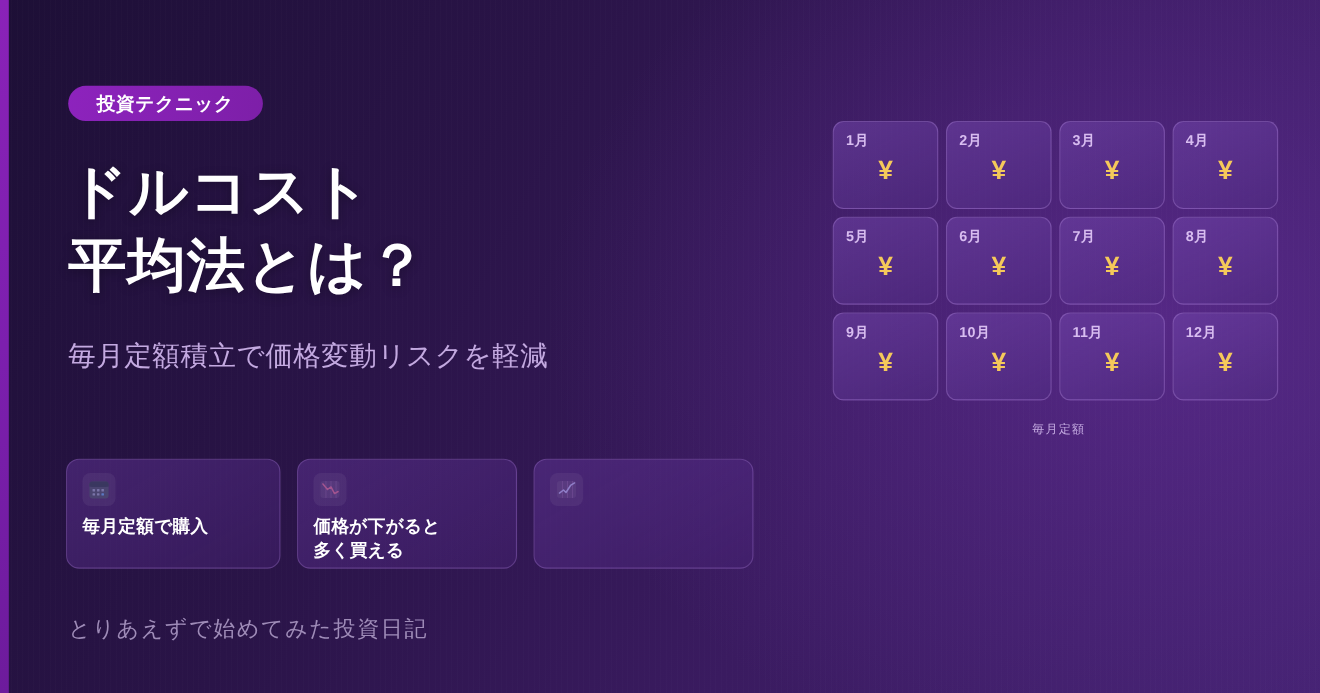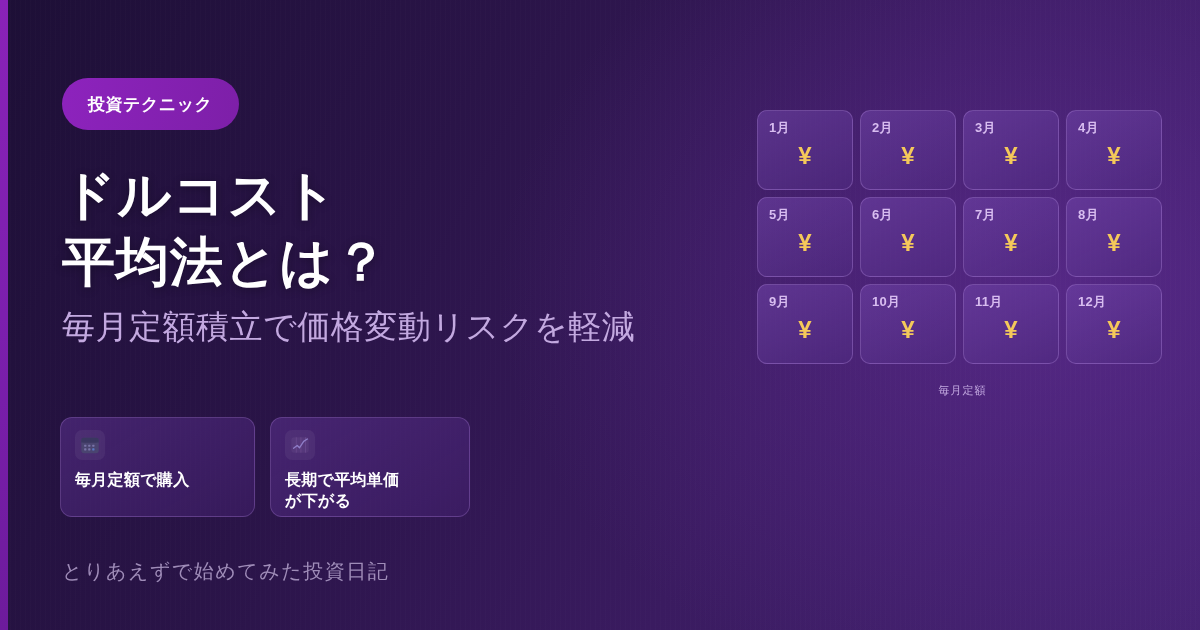--- a/index.html
+++ b/index.html
@@ -39,44 +39,44 @@
 
   
   #left-col{
     position:absolute; left:62px; top:78px;
     width:640px;
     z-index:3;
   }
 
   #badge{
     display:inline-flex; align-items:center; justify-content:center;
-    height:52px; padding:0 26px;
+    height:32px; padding:0 26px;
     border-radius:999px;
     background:linear-gradient(100deg,#8d23bd 0%,#7d1fa8 100%);
     color:#ffffff;
     font-size:17px; font-weight:bold;
     letter-spacing:0.5px;
     line-height:1;
   }
 
   #headline{
     margin-top:32px;
     color:#ffffff;
     font-size:53px;
     font-weight:bold;
     line-height:1.26;
     letter-spacing:1px;
     text-shadow:0 2px 10px rgba(0,0,0,0.3);
     white-space:pre-line;
   }
 
   #subtitle{
-    margin-top:10px;
+    margin-top:32px;
     color:#c3a9e0;
-    font-size:33px;
+    font-size:25px;
     font-weight:normal;
     letter-spacing:0.5px;
     line-height:1.3;
   }
 
   
   #feature-cards{
     position:absolute; left:60px; top:370px;
     display:flex; gap:15px;
     z-index:3;
@@ -192,35 +192,48 @@
             <rect x="14.4" y="11.6" width="2.5" height="2.3" rx="0.5"></rect>
             <rect x="5.6" y="15.6" width="2.5" height="2.3" rx="0.5"></rect>
             <rect x="10.0" y="15.6" width="2.5" height="2.3" rx="0.5"></rect>
           </g>
           <rect x="14.4" y="15.6" width="2.5" height="2.3" rx="0.5" fill="#5b78c4"></rect>
         </svg>
       </div>
       <div class="feature-label">毎月定額で購入</div>
     </div>
 
+    <div class="feature-card wide">
+      <div class="feature-icon">
+        <svg width="22" height="22" viewBox="0 0 24 24" aria-hidden="true">
+          <rect x="2.5" y="3.5" width="19" height="17" rx="3" fill="rgba(255,255,255,0.05)"></rect>
+          <g stroke="rgba(168,120,200,0.30)" stroke-width="0.7">
+            <line x1="8" y1="3.5" x2="8" y2="20.5"></line>
+            <line x1="13" y1="3.5" x2="13" y2="20.5"></line>
+            <line x1="18" y1="3.5" x2="18" y2="20.5"></line>
+          </g>
+          <polyline points="5,6.5 9.5,12 13,9.5 16.5,16 20,14" fill="none" stroke="#a3548f" stroke-width="1.5" stroke-linecap="round" stroke-linejoin="round"></polyline>
+        </svg>
+      </div>
+      <div class="feature-label">価格が下がると
+多く買える</div>
+    </div>
 
     <div class="feature-card wide">
       <div class="feature-icon">
         <svg width="22" height="22" viewBox="0 0 24 24" aria-hidden="true">
           <rect x="2.5" y="3.5" width="19" height="17" rx="3" fill="rgba(255,255,255,0.05)"></rect>
           <g stroke="rgba(168,120,200,0.30)" stroke-width="0.7">
             <line x1="8" y1="3.5" x2="8" y2="20.5"></line>
             <line x1="13" y1="3.5" x2="13" y2="20.5"></line>
             <line x1="18" y1="3.5" x2="18" y2="20.5"></line>
           </g>
           <polyline points="5,15.5 9,12.5 11.5,15 16,8 20,5.5" fill="none" stroke="#8f7ec8" stroke-width="1.5" stroke-linecap="round" stroke-linejoin="round"></polyline>
         </svg>
       </div>
-      <div class="feature-label">長期で平均単価
-が下がる</div>
     </div>
 
   </div>
 
   <div id="month-panel">
     <div id="month-grid">
 
       <div class="month-card">
         <div class="month-label">1月</div>
         <div class="month-yen">¥</div>

